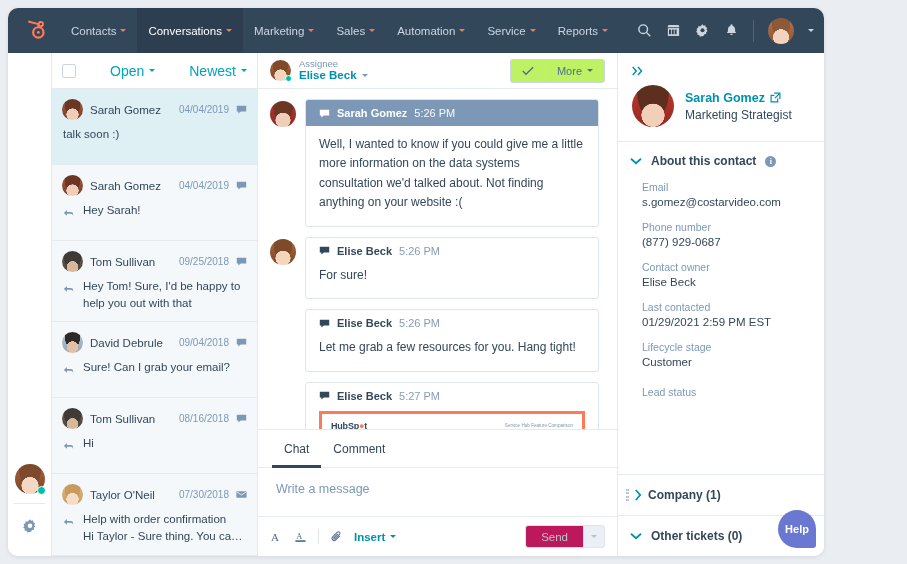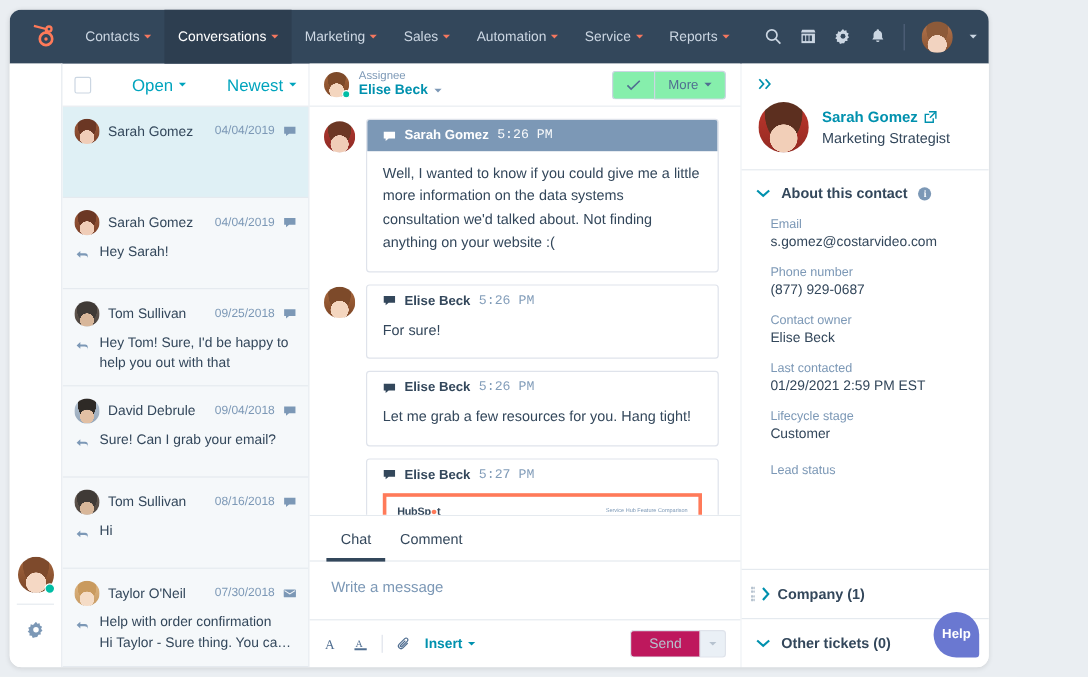--- a/index.html
+++ b/index.html
@@ -162,21 +162,21 @@
     font-size: 11.5px; color: #0091ae; font-weight: 600; cursor: pointer;
     display:flex; align-items:center;
   }
   .as-name .fc {
     margin-left: 5px;
     border-left: 3.2px solid transparent; border-right: 3.2px solid transparent;
     border-top: 3.8px solid #7c98b6;
   }
   .head-actions { margin-left: auto; display: flex; }
   .hbtn {
-    height: 24px; border: 1px solid #cbd6e2; background: #86efac;
+    height: 24px; border: 1px solid #cbd6e2; background: #bef264;
     display: flex; align-items: center; justify-content: center;
     font-size: 11px; color: #506e91; cursor: pointer; padding: 0 11px;
   }
   .hbtn:first-child { border-radius: 3px 0 0 3px; border-right: none; }
   .hbtn:last-child  { border-radius: 0 3px 3px 0; }
   .hbtn .fc {
     margin-left: 5px;
     border-left: 3.2px solid transparent; border-right: 3.2px solid transparent;
     border-top: 3.8px solid #506e91;
   }
@@ -187,21 +187,21 @@
   .msg-av.spacer { background: none; }
   .bubble {
     flex: 1; border: 1px solid #dfe3eb; border-radius: 3px; background: #fff;
     overflow: hidden; min-width: 0;
   }
   .bub-head {
     display: flex; align-items: center; gap: 7px;
     padding: 7px 13px; font-size: 11px; font-weight: 700; color: #33475b;
   }
   .bub-head.shaded { background: #7c98b6; color: #fff; }
-  .bub-head .time { font-weight: 400; font-size: 11px; opacity: .95; font-family: Liberation Mono, monospace; }
+  .bub-head .time { font-weight: 400; font-size: 11px; opacity: .95; }
   .bub-head.shaded .time { color: #fff; }
   .bub-head .time.plain { color: #7c98b6; }
   .bub-body { padding: 2px 13px 13px 13px; font-size: 12px; color: #33475b; line-height: 1.62; }
   .pdf-card {
     margin: 2px 13px 0 13px; border: 3px solid #ff7a59; background: #fff;
     height: 60px; overflow: hidden; padding: 7px 9px;
   }
   .pdf-top { display:flex; justify-content:space-between; align-items:center; }
   .pdf-logo { font-size: 9px; font-weight: 700; color: #33475b; letter-spacing:-.2px; }
   .pdf-logo .dot { color: #ff7a59; }
@@ -401,20 +401,23 @@
         <div class="conv-row sel">
           <div class="cr-top">
             <div class="cr-av" style="background:radial-gradient(circle at 50% 74%,#f0cdb8 0 32%,transparent 33%),radial-gradient(ellipse at 50% 22%,#6b3724 0 52%,transparent 54%),linear-gradient(#9c5a3a,#7a3f28)"></div>
             <div class="cr-name">Sarah Gomez</div>
             <div class="cr-date">04/04/2019</div>
             <div class="cr-ch">
               <svg width="11" height="11" viewBox="0 0 14 14">
                   <path d="M1 2.2h12v7.2H6.2L3 12V9.4H1z" fill="currentColor"></path>
                 </svg>
             </div>
+          </div>
+          <div class="cr-body">
+            <div class="cr-text">talk soon :)</div>
           </div>
         </div>
 
         <div class="conv-row">
           <div class="cr-top">
             <div class="cr-av" style="background:radial-gradient(circle at 50% 74%,#f0cdb8 0 32%,transparent 33%),radial-gradient(ellipse at 50% 22%,#6b3724 0 52%,transparent 54%),linear-gradient(#9c5a3a,#7a3f28)"></div>
             <div class="cr-name">Sarah Gomez</div>
             <div class="cr-date">04/04/2019</div>
             <div class="cr-ch">
               <svg width="11" height="11" viewBox="0 0 14 14">

